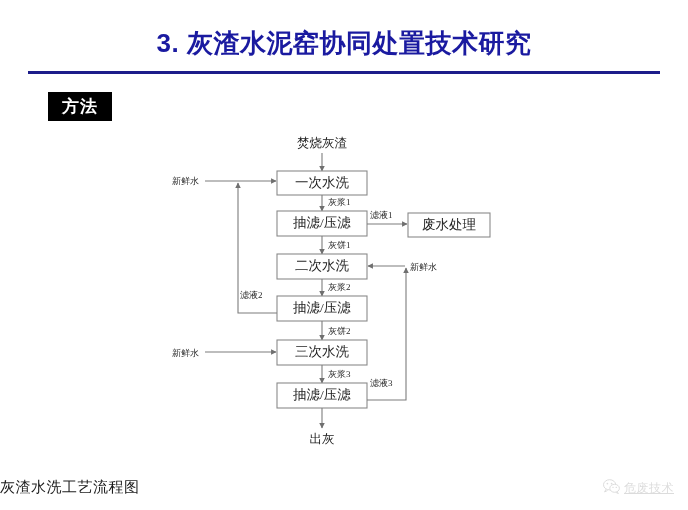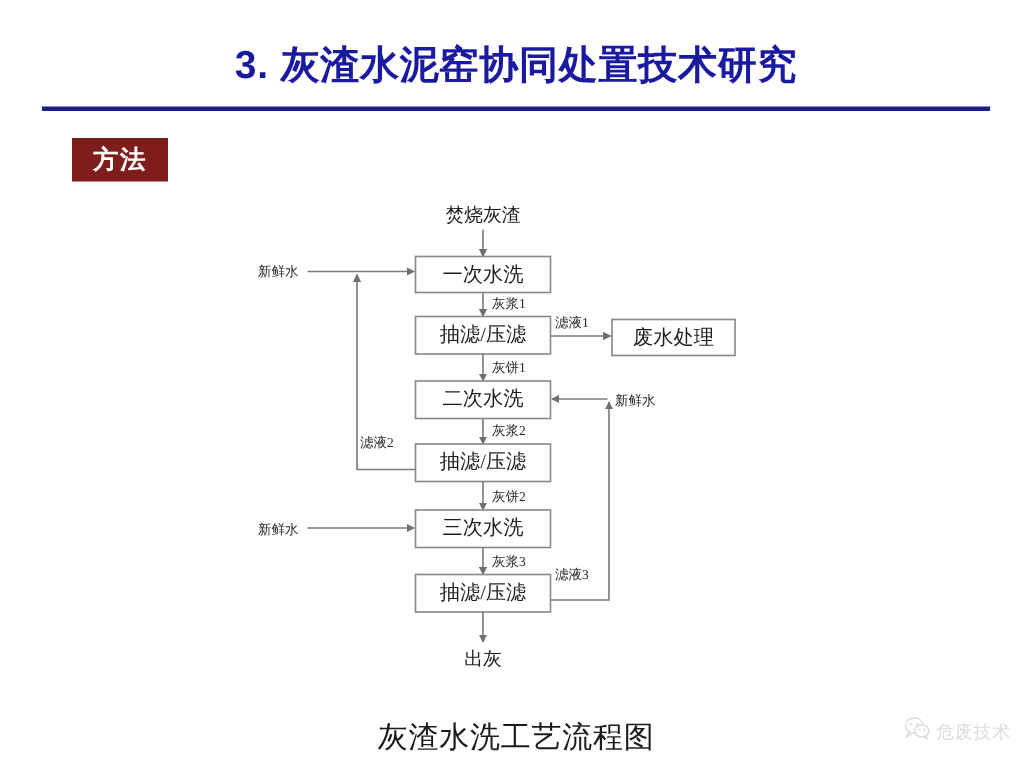--- a/index.html
+++ b/index.html
@@ -38,21 +38,21 @@
     background: #1c1c8a;
   }
 
   
   #method-tag {
     position: absolute;
     left: 48px;
     top: 92px;
     width: 64px;
     height: 29px;
-    background: #7f1d1d;
+    background: #000000;
     color: #ffffff;
     font-size: 17px;
     font-weight: bold;
     display: flex;
     align-items: center;
     justify-content: center;
     letter-spacing: 1px;
   }
 
   
@@ -93,42 +93,43 @@
     font-size: 9px;
     fill: #2a2a2a;
   }
 
   
   #diagram-caption {
     position: absolute;
     left: 0;
     top: 478px;
     width: 688px;
-    text-align: center;
-    font-family: "Liberation Sans", "DejaVu Sans", sans-serif;
-    font-size: 20px;
+    text-align: left;
+    font-family: "Liberation Sans", "DejaVu Sans", sans-serif;
+    font-size: 15px;
     color: #1a1a1a;
     letter-spacing: 0.5px;
   }
 
   
   #watermark {
     position: absolute;
     right: 14px;
     bottom: 12px;
     display: flex;
     align-items: center;
     gap: 4px;
     opacity: 0.30;
   }
   #watermark .wm-text {
     font-family: "Liberation Sans", "DejaVu Sans", sans-serif;
     font-size: 12px;
     color: #8d8d8d;
     letter-spacing: 0.5px;
+    text-decoration: underline;
   }
 </style>
 </head>
 <body>
 
 <div id="slide-title">3. 灰渣水泥窑协同处置技术研究</div>
 
 <div id="title-rule"></div>
 
 <div id="method-tag">方法</div>

